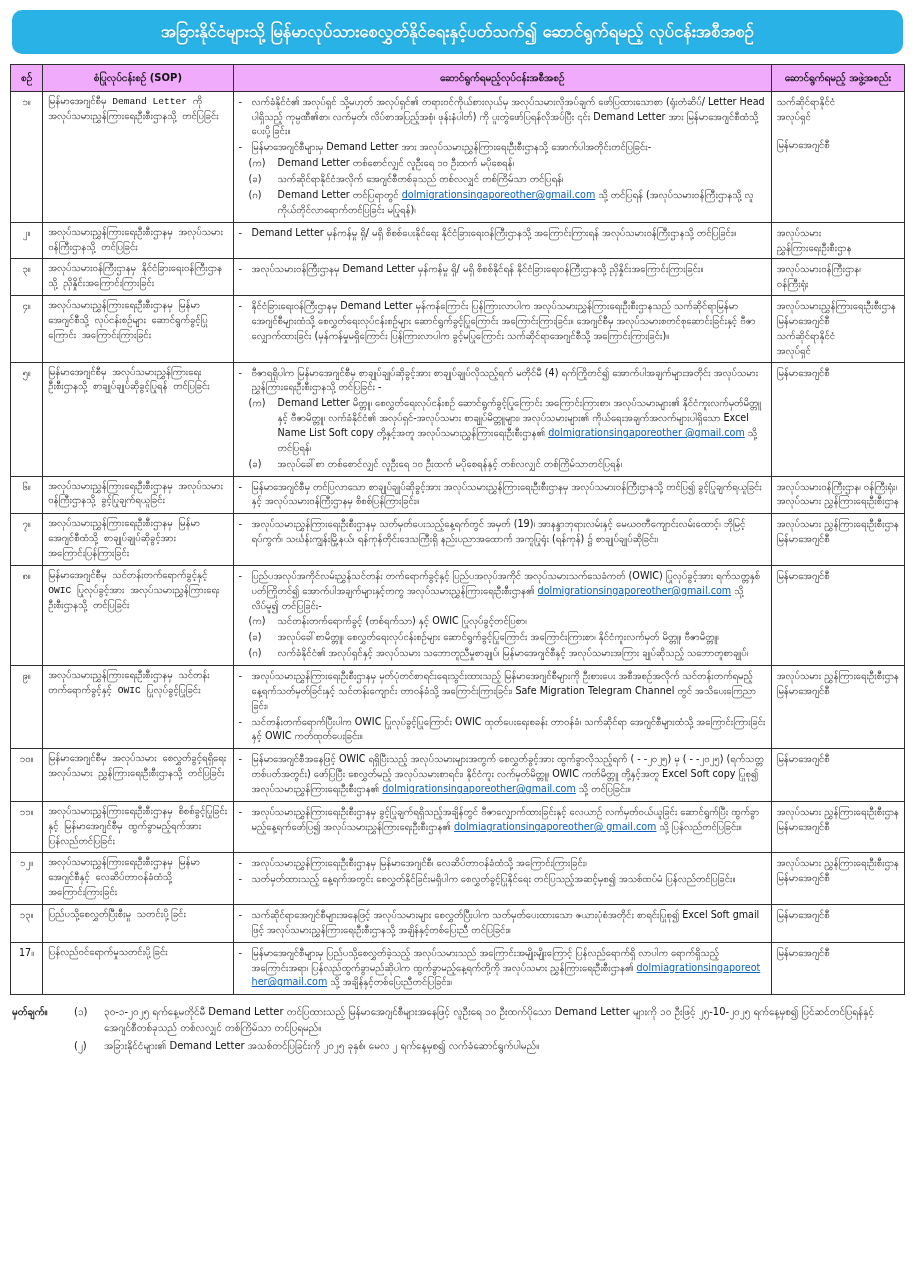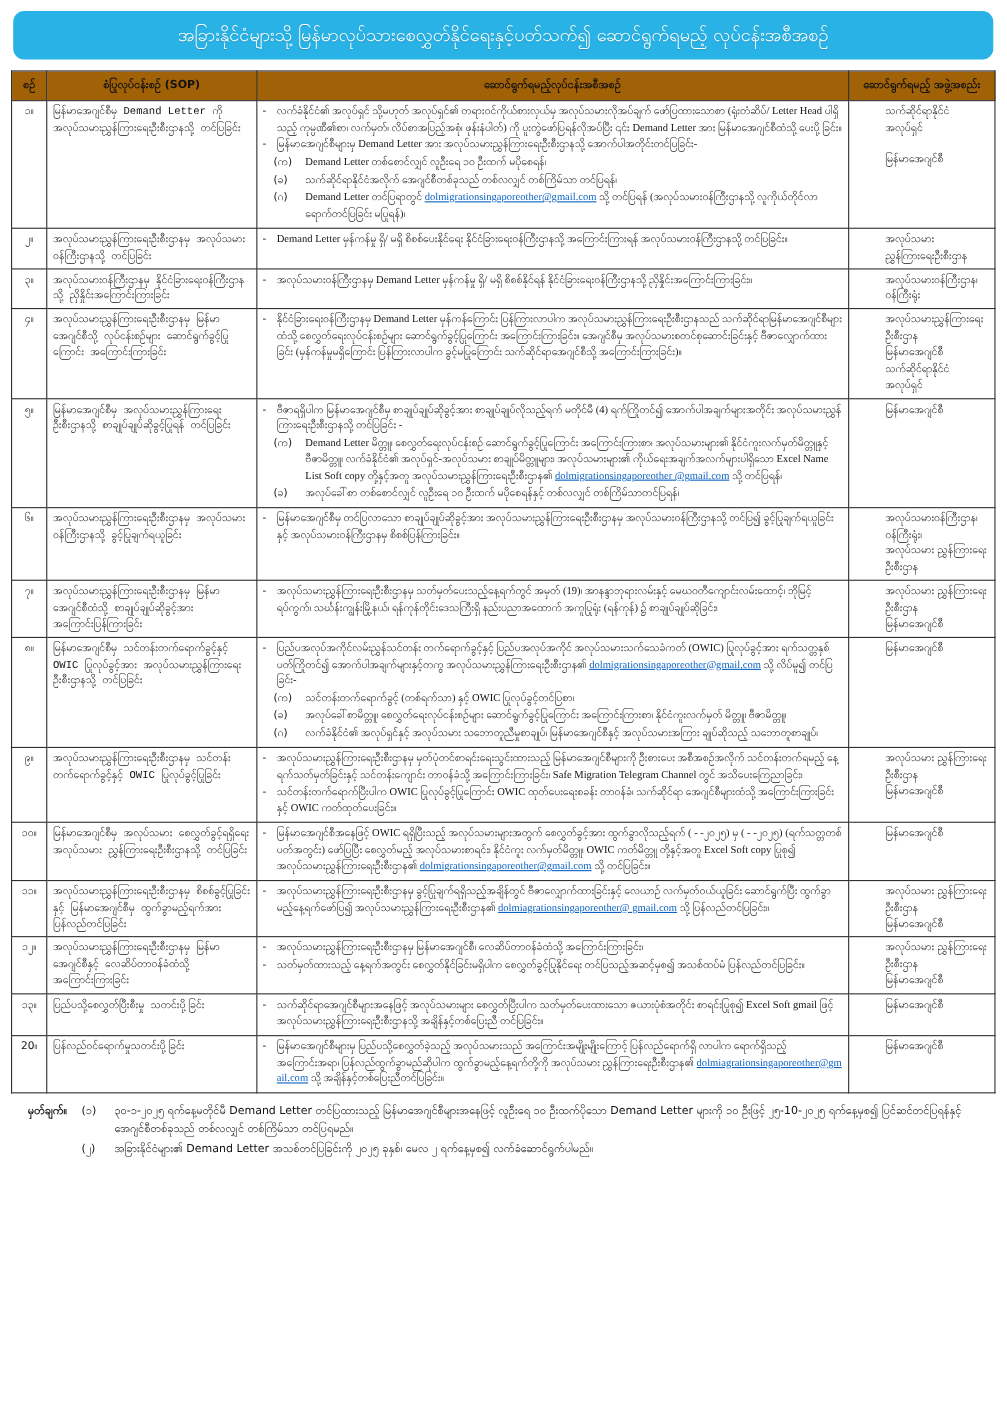--- a/index.html
+++ b/index.html
@@ -1,40 +1,40 @@
 <!DOCTYPE html>
 <html lang="my"><head>
 <meta charset="utf-8">
 <style>
   html,body{margin:0;padding:0;background:#ffffff;}
   body{width:915px;min-height:1280px;font-family:"DejaVu Sans",sans-serif;color:#111;}
   .page{padding:8px 10px 6px 10px;box-sizing:border-box;}
 
   .banner{background:#29b2e6;border-radius:10px;padding:11px 14px;margin:2px 2px 10px 2px;
-          text-align:center;color:#fff;font-weight:normal;font-size:16.5px;line-height:1.35;
+          text-align:center;color:#fff;font-weight:bold;font-size:16.5px;line-height:1.35;
           text-shadow:0 1px 1px rgba(0,0,0,0.15);}
 
   table.sop{width:100%;border-collapse:collapse;table-layout:fixed;font-size:9.6px;line-height:1.55;}
   table.sop th,table.sop td{border:1px solid #2f2f2f;vertical-align:top;padding:3px 5px;word-wrap:break-word;}
-  table.sop th{font-weight:bold;text-align:center;padding:5px 4px;font-size:10px;background:#a16207;}
+  table.sop th{font-weight:bold;text-align:center;padding:5px 4px;font-size:10px;background:#f0abfc;}
   col.c-no{width:3.6%;} col.c-sop{width:21.3%;} col.c-proc{width:60.2%;} col.c-org{width:14.9%;}
   td.no{text-align:center;padding-top:4px;}
   td.sop-cell{padding-right:4px;font-family:Liberation Mono, monospace;}
   .proc-item{display:flex;margin:0 0 1px 0;}
   .proc-item.ind1{margin-left:10px;}
   .marker{flex:0 0 auto;white-space:nowrap;padding-right:5px;min-width:8px;}
   .marker.lettered{min-width:24px;}
-  .ptext{flex:1 1 auto;font-family:Liberation Serif, serif;}
+  .ptext{flex:1 1 auto;}
   .email-link{color:#0b62c4;text-decoration:underline;word-break:break-all;}
-  .org-line{display:block;margin-left:28px;}
+  .org-line{display:block;}
   .org-gap{display:block;height:14px;}
 
   .notes{margin-top:9px;font-size:10px;line-height:1.6;padding:0 2px;}
   .notes-row{display:flex;}
-  .notes-label{flex:0 0 62px;font-weight:bold;text-align:center;}
+  .notes-label{flex:0 0 62px;font-weight:bold;}
   .notes-items{flex:1;}
   .note-item{display:flex;margin-bottom:2px;}
   .note-no{flex:0 0 30px;}
   .note-text{flex:1;}
 </style>
 </head>
 <body>
 
 <div class="page">
 
@@ -289,21 +289,21 @@
               <span class="marker">-</span>
               <span class="ptext"><span>သက်ဆိုင်ရာအေဂျင်စီများအနေဖြင့် အလုပ်သမားများ စေလွှတ်ပြီးပါက သတ်မှတ်ပေးထားသော ဇယားပုံစံအတိုင်း စာရင်းပြုစု၍ Excel Soft gmail ဖြင့် အလုပ်သမားညွှန်ကြားရေးဦးစီးဌာနသို့ အချိန်နှင့်တစ်ပြေးညီ တင်ပြခြင်း။</span></span>
             </div>
           </td>
       <td class="org-cell">
             <span class="org-line">မြန်မာအေဂျင်စီ</span>
           </td>
     </tr>
 
     <tr>
-      <td class="no">20။</td>
+      <td class="no">17။</td>
       <td class="sop-cell">ပြန်လည်ဝင်ရောက်မှုသတင်းပို့ခြင်း</td>
       <td class="proc-cell">
             <div class="proc-item">
               <span class="marker">-</span>
               <span class="ptext"><span>မြန်မာအေဂျင်စီများမှ ပြည်ပသို့စေလွှတ်ခဲ့သည့် အလုပ်သမားသည် အကြောင်းအမျိုးမျိုးကြောင့် ပြန်လည်ရောက်ရှိ လာပါက ရောက်ရှိသည့်အကြောင်းအရာ၊ ပြန်လည်ထွက်ခွာမည်ဆိုပါက ထွက်ခွာမည့်နေ့ရက်တို့ကို အလုပ်သမား ညွှန်ကြားရေးဦးစီးဌာန၏ </span><span class="email-link">dolmiagrationsingaporeother@gmail.com</span><span> သို့ အချိန်နှင့်တစ်ပြေးညီတင်ပြခြင်း။</span></span>
             </div>
           </td>
       <td class="org-cell">
             <span class="org-line">မြန်မာအေဂျင်စီ</span>
           </td>

